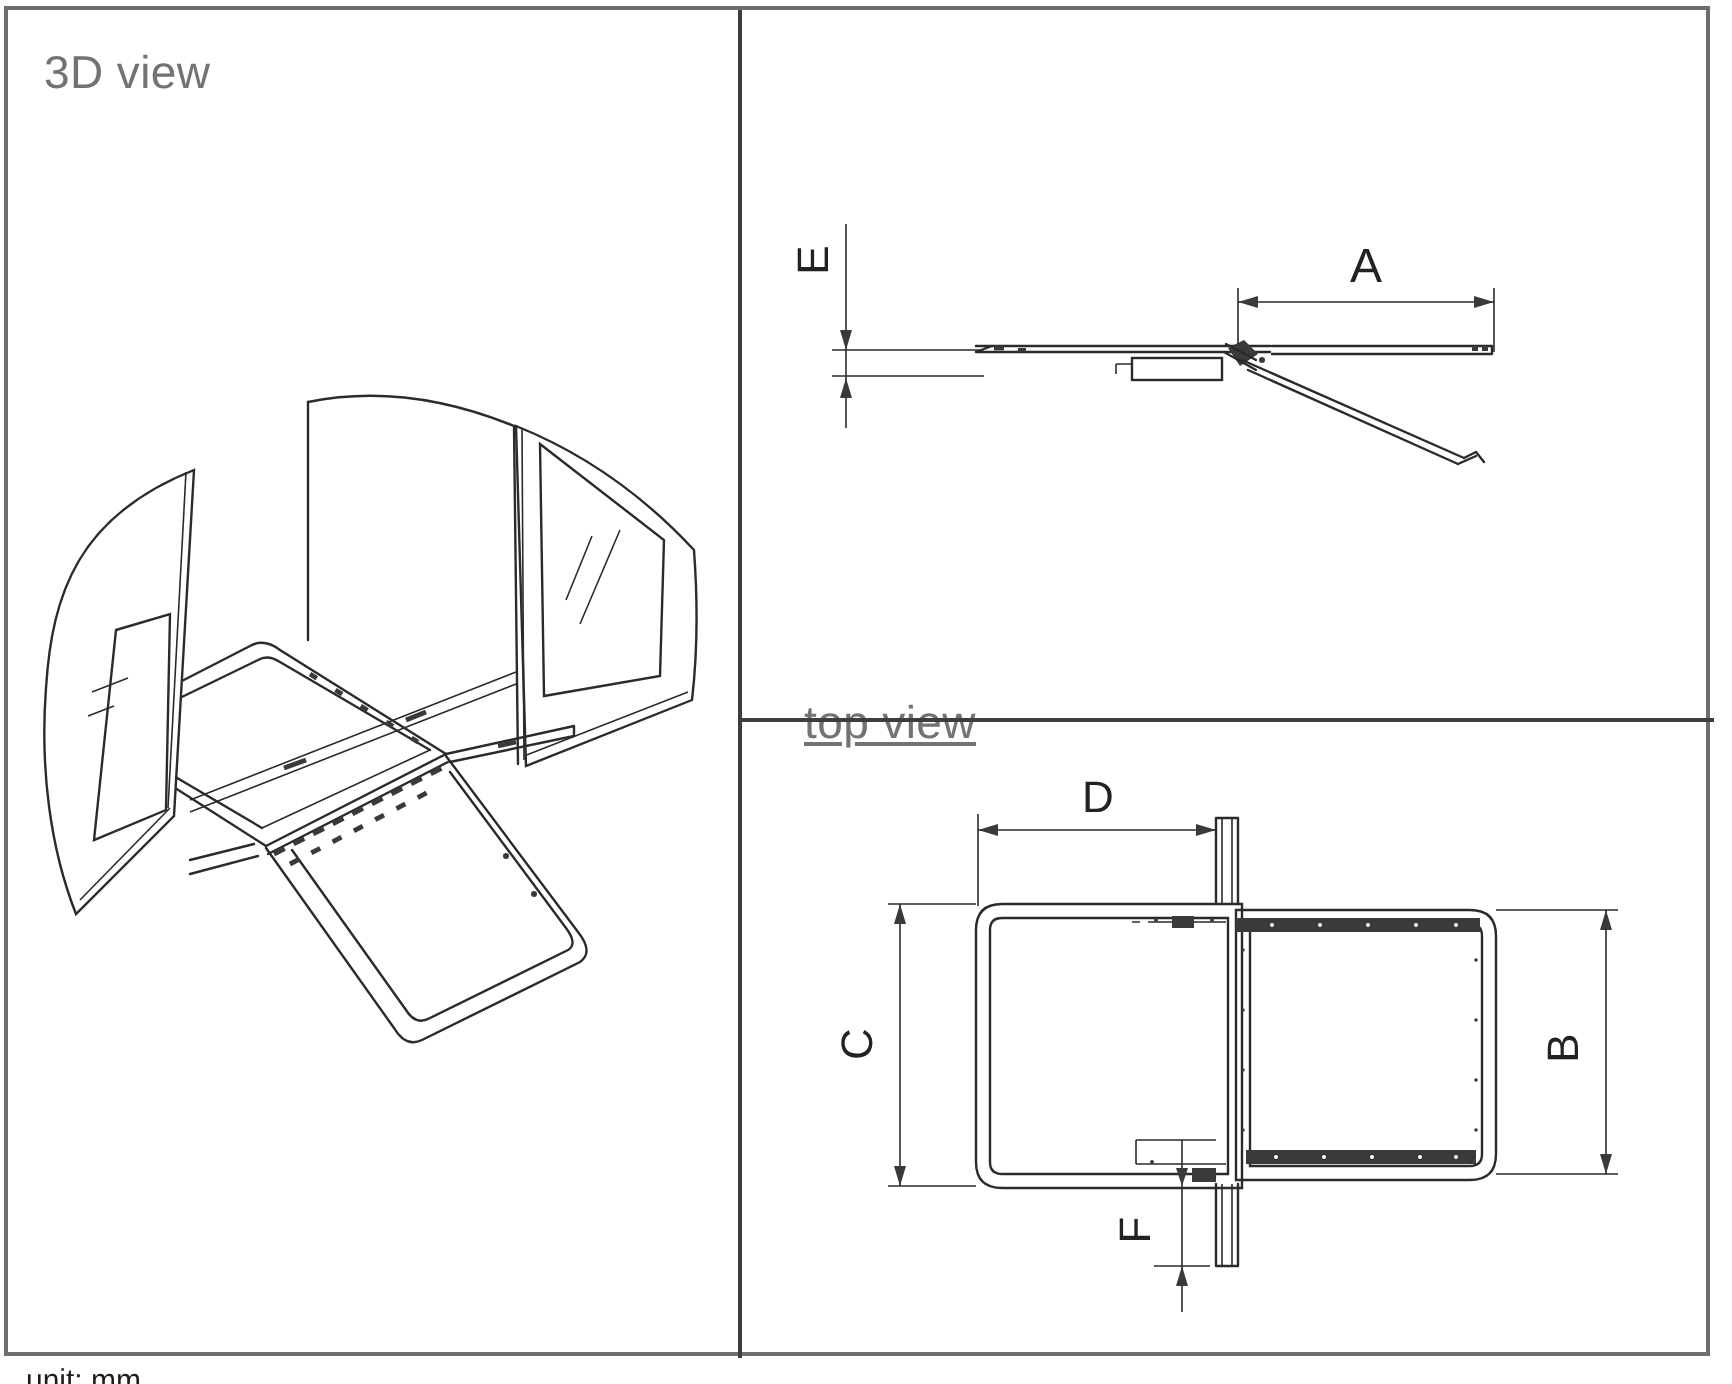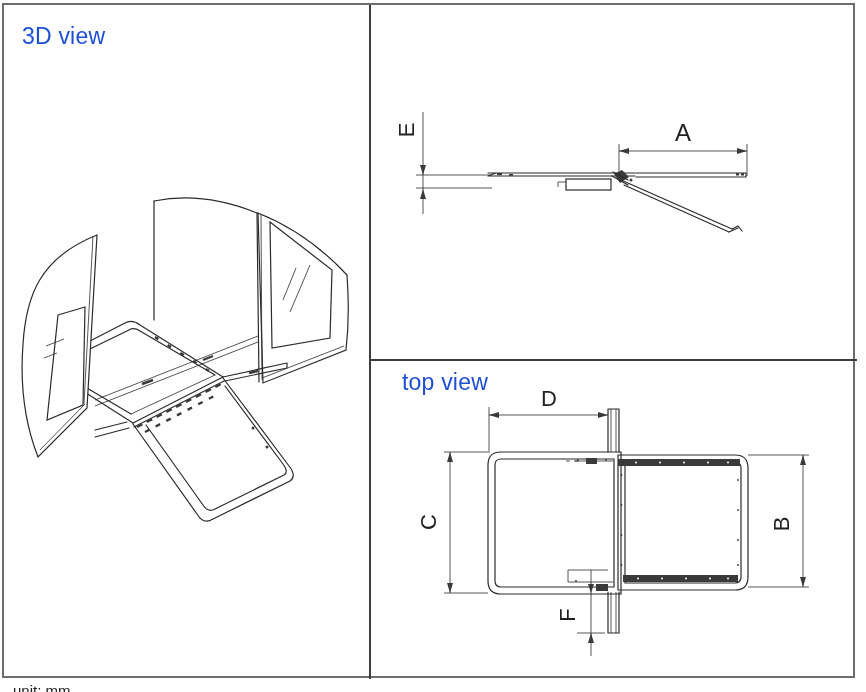--- a/index.html
+++ b/index.html
@@ -7,40 +7,40 @@
     position:relative;width:866px;height:692px;background:#ffffff;
     overflow:hidden;font-family:"Liberation Sans",sans-serif;
   }
   .outer-border{
     position:absolute;left:2px;top:3px;width:853px;height:675px;
     border:2.5px solid #6e6e6e;box-sizing:border-box;pointer-events:none;
   }
   .divider-v{position:absolute;left:369px;top:5px;width:2px;height:674px;background:#3d3d3d;}
   .divider-h{position:absolute;left:370px;top:359px;width:487px;height:1.6px;background:#3d3d3d;}
   .view-title{
-    position:absolute;color:#1d4ed8;font-size:23px;letter-spacing:0.2px;
+    position:absolute;color:#737373;font-size:23px;letter-spacing:0.2px;
   }
   .unit-note{
     position:absolute;left:13px;top:682px;color:#1d1d1d;font-size:15px;
   }
   svg{position:absolute;overflow:visible;}
   .ln{stroke:#2b2b2b;stroke-width:1.2;fill:none;stroke-linecap:round;}
   .lnt{stroke:#2b2b2b;stroke-width:0.8;fill:none;}
   .lnd{stroke:#3a3a3a;stroke-width:2.4;fill:none;}
   .dk{fill:#3a3a3a;stroke:none;}
   .wh{fill:#ffffff;}
   .dimtxt{fill:#222222;font-family:"Liberation Sans",sans-serif;font-size:22px;}
 </style>
 </head>
 <body>
 
 <div class="page">
 
   <div class="view-title" style="left:22px;top:23px;">3D view</div>
-  <div class="view-title" style="left:402px;top:369px;">top view</div>
+  <div class="view-title" style="left:402px;top:348px;text-decoration:underline;">top view</div>
 
   <svg style="left:3px;top:4px;" width="367" height="676" viewBox="0 0 367 676">
 
     <g>
       <path class="ln" d="M151,197 V316"></path>
       <path class="ln" d="M151,197 Q200,187 254,209"></path>
       <path class="ln" d="M254,209 L256,378"></path>
     </g>
 
     <g>

